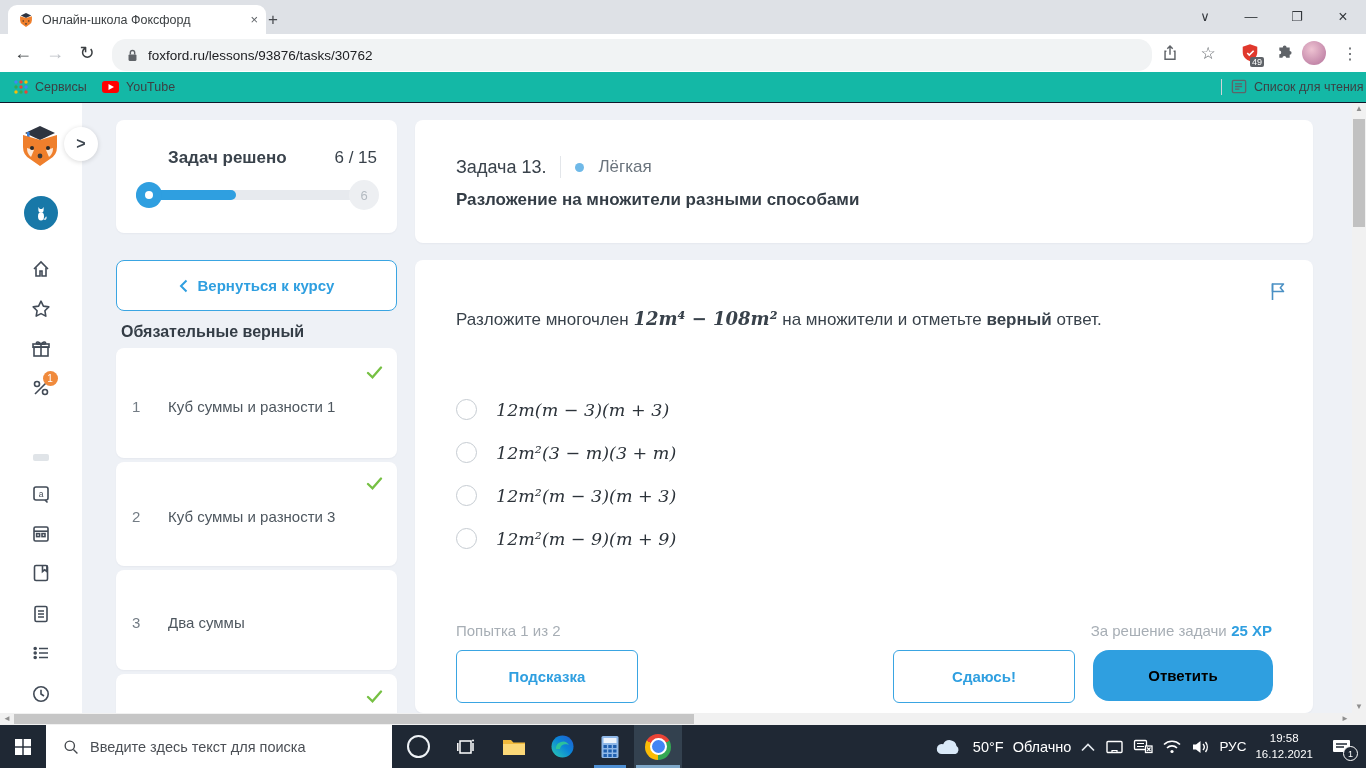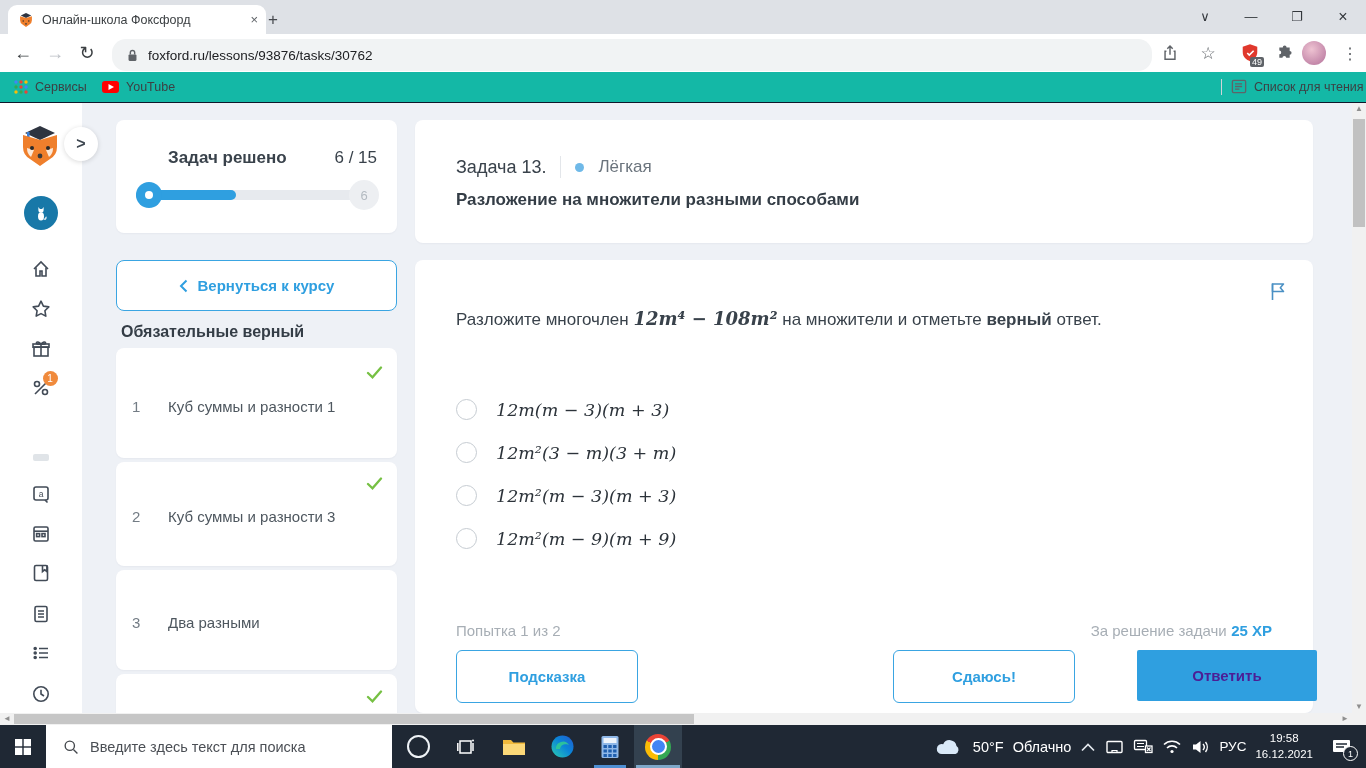--- a/index.html
+++ b/index.html
@@ -53,22 +53,22 @@
   .tasknum{font-size:15px;color:#737c85;}
   .tasktitle{font-size:15px;color:#4e575f;}
   .divline{width:1px;height:22px;background:#e3e6ea;}
   .dot{width:9px;height:9px;border-radius:50%;background:#6fb9e8;}
   .qtext{font-size:17px;color:#39424b;}
   .math{font-family:"DejaVu Serif",serif;font-style:italic;}
   .radio{width:21px;height:21px;border-radius:50%;border:1.5px solid #c6ccd2;background:#fff;box-sizing:border-box;}
   .optlabel{font-size:17.5px;color:#2c333a;font-family:"DejaVu Serif",serif;font-style:italic;}
   .muted{font-size:15px;color:#a7aeb5;}
   .xp{font-size:15px;font-weight:bold;color:#2f9fe0;}
-  .solid-btn{background:#2f9fe0;border:none;border-radius:2px;color:#4c1d95;font-size:15px;font-weight:bold;
-    display:flex;align-items:center;justify-content:center;font-family:"Liberation Sans",sans-serif;margin-left:44px;}
+  .solid-btn{background:#2f9fe0;border:none;border-radius:16px;color:#000000;font-size:15px;font-weight:bold;
+    display:flex;align-items:center;justify-content:center;font-family:"Liberation Sans",sans-serif;}
   .hintbtn{border:1px solid #3aa5e2;border-radius:6px;background:#fff;color:#2f9fe0;font-size:15px;
     font-weight:bold;display:flex;align-items:center;justify-content:center;font-family:"Liberation Sans",sans-serif;}
 
   
   .vscroll{position:absolute;right:0;top:103px;width:14px;height:610px;background:#f1f1f1;}
   .vthumb{position:absolute;left:1px;top:16px;width:12px;height:108px;background:#c1c1c1;}
   .hscroll{position:absolute;left:0;top:713px;width:1366px;height:12px;background:#f1f1f1;}
   .hthumb{position:absolute;left:14px;top:1px;width:680px;height:10px;background:#c6c6c6;}
   .scrarrow{color:#8f8f8f;font-size:8px;line-height:12px;}
 
@@ -313,21 +313,21 @@
     </div>
     <div class="card" style="left:116px;top:359px;width:281px;height:104px;">
       <svg width="17" height="13" viewBox="0 0 16 13" style="position:absolute;right:14px;top:15px;">
         <path d="M1.5 7 L6 11.3 L14.5 1.5" stroke="#76c043" stroke-width="2.3" fill="none" stroke-linecap="round"></path>
       </svg>
       <span class="tasknum" style="position:absolute;left:16px;top:46px;">2</span>
       <span class="tasktitle" style="position:absolute;left:52px;top:46px;">Куб суммы и разности 3</span>
     </div>
     <div class="card" style="left:116px;top:467px;width:281px;height:100px;">
       <span class="tasknum" style="position:absolute;left:16px;top:44px;">3</span>
-      <span class="tasktitle" style="position:absolute;left:52px;top:44px;">Два разными</span>
+      <span class="tasktitle" style="position:absolute;left:52px;top:44px;">Два суммы</span>
     </div>
     <div class="card" style="left:116px;top:571px;width:281px;height:39px;border-radius:8px 8px 0 0;">
       <svg width="17" height="13" viewBox="0 0 16 13" style="position:absolute;right:14px;top:16px;">
         <path d="M1.5 7 L6 11.3 L14.5 1.5" stroke="#76c043" stroke-width="2.3" fill="none" stroke-linecap="round"></path>
       </svg>
     </div>
 
     <div class="card" style="left:415px;top:17px;width:898px;height:123px;">
       <div class="flex" style="position:absolute;left:41px;top:36px;gap:14px;">
         <span style="font-size:18px;color:#39424b;">Задача 13.</span>

